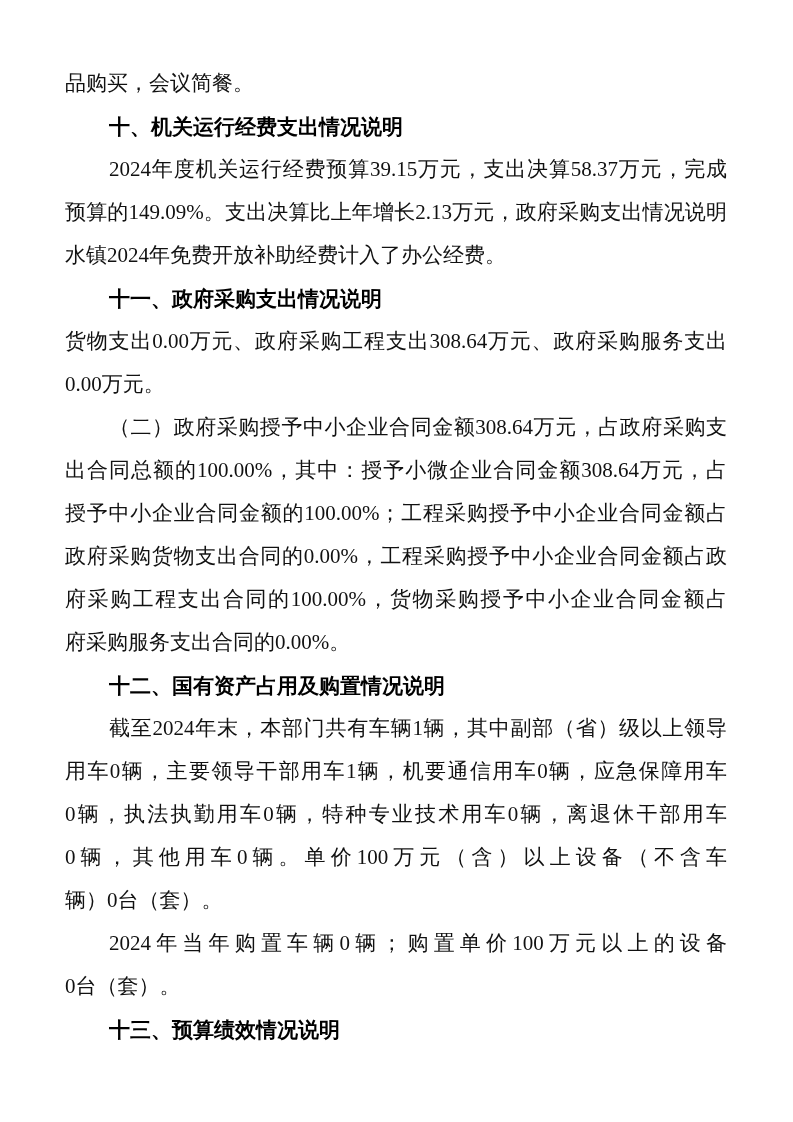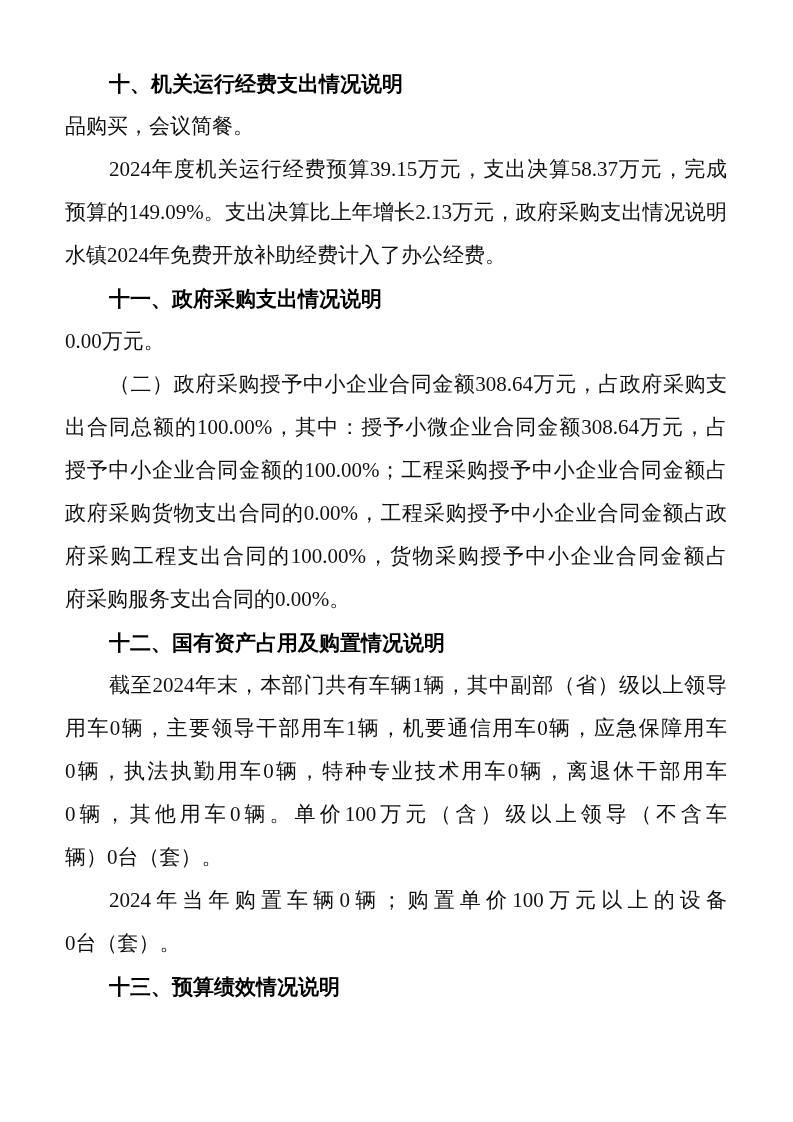--- a/index.html
+++ b/index.html
@@ -41,36 +41,37 @@
     font-family: "Liberation Sans", "DejaVu Sans", sans-serif;
     font-weight: bold;
     color: #000000;
   }
 </style>
 </head>
 <body>
 
 <div class="page">
   <div class="content">
+    <div class="line">品购买，会议简餐。</div>
     <div class="line hd ind">十、机关运行经费支出情况说明</div>
-    <div class="line">品购买，会议简餐。</div>
     <div class="line ind jf">2024年度机关运行经费预算39.15万元，支出决算58.37万元，完成</div>
     <div class="line jf">预算的149.09%。支出决算比上年增长2.13万元，政府采购支出情况说明</div>
     <div class="line">水镇2024年免费开放补助经费计入了办公经费。</div>
     <div class="line hd ind">十一、政府采购支出情况说明</div>
+    <div class="line jf">货物支出0.00万元、政府采购工程支出308.64万元、政府采购服务支出</div>
     <div class="line">0.00万元。</div>
     <div class="line ind jf">（二）政府采购授予中小企业合同金额308.64万元，占政府采购支</div>
     <div class="line jf">出合同总额的100.00%，其中：授予小微企业合同金额308.64万元，占</div>
     <div class="line jf">授予中小企业合同金额的100.00%；工程采购授予中小企业合同金额占政</div>
     <div class="line jf">政府采购货物支出合同的0.00%，工程采购授予中小企业合同金额占政</div>
     <div class="line jf">府采购工程支出合同的100.00%，货物采购授予中小企业合同金额占</div>
     <div class="line">府采购服务支出合同的0.00%。</div>
     <div class="line hd ind">十二、国有资产占用及购置情况说明</div>
     <div class="line ind jf">截至2024年末，本部门共有车辆1辆，其中副部（省）级以上领导</div>
     <div class="line jf">用车0辆，主要领导干部用车1辆，机要通信用车0辆，应急保障用车</div>
     <div class="line jf">0辆，执法执勤用车0辆，特种专业技术用车0辆，离退休干部用车</div>
-    <div class="line jf">0辆，其他用车0辆。单价100万元（含）级以上领导（不含车</div>
+    <div class="line jf">0辆，其他用车0辆。单价100万元（含）以上设备（不含车</div>
     <div class="line">辆）0台（套）。</div>
     <div class="line ind jf">2024年当年购置车辆0辆；购置单价100万元以上的设备</div>
     <div class="line">0台（套）。</div>
     <div class="line hd ind">十三、预算绩效情况说明</div>
   </div>
 </div>
 
 </body></html>

